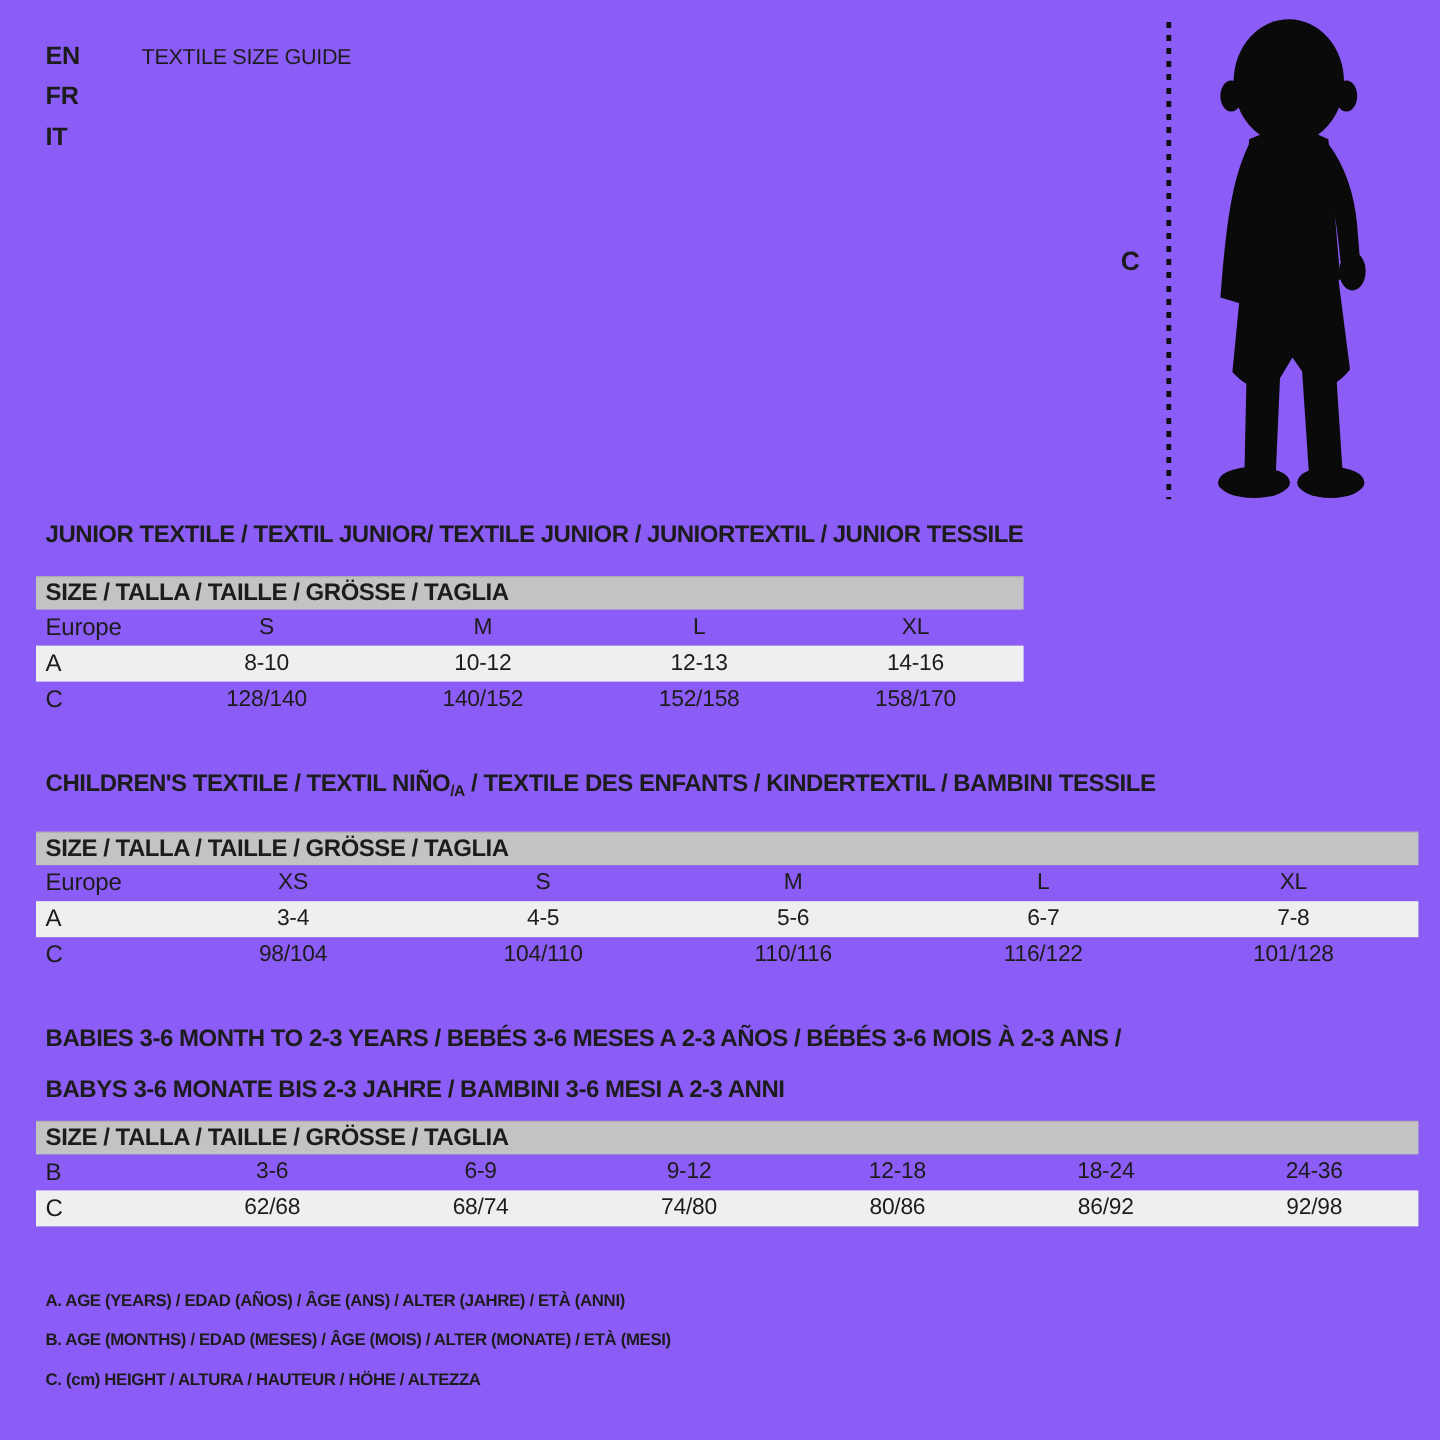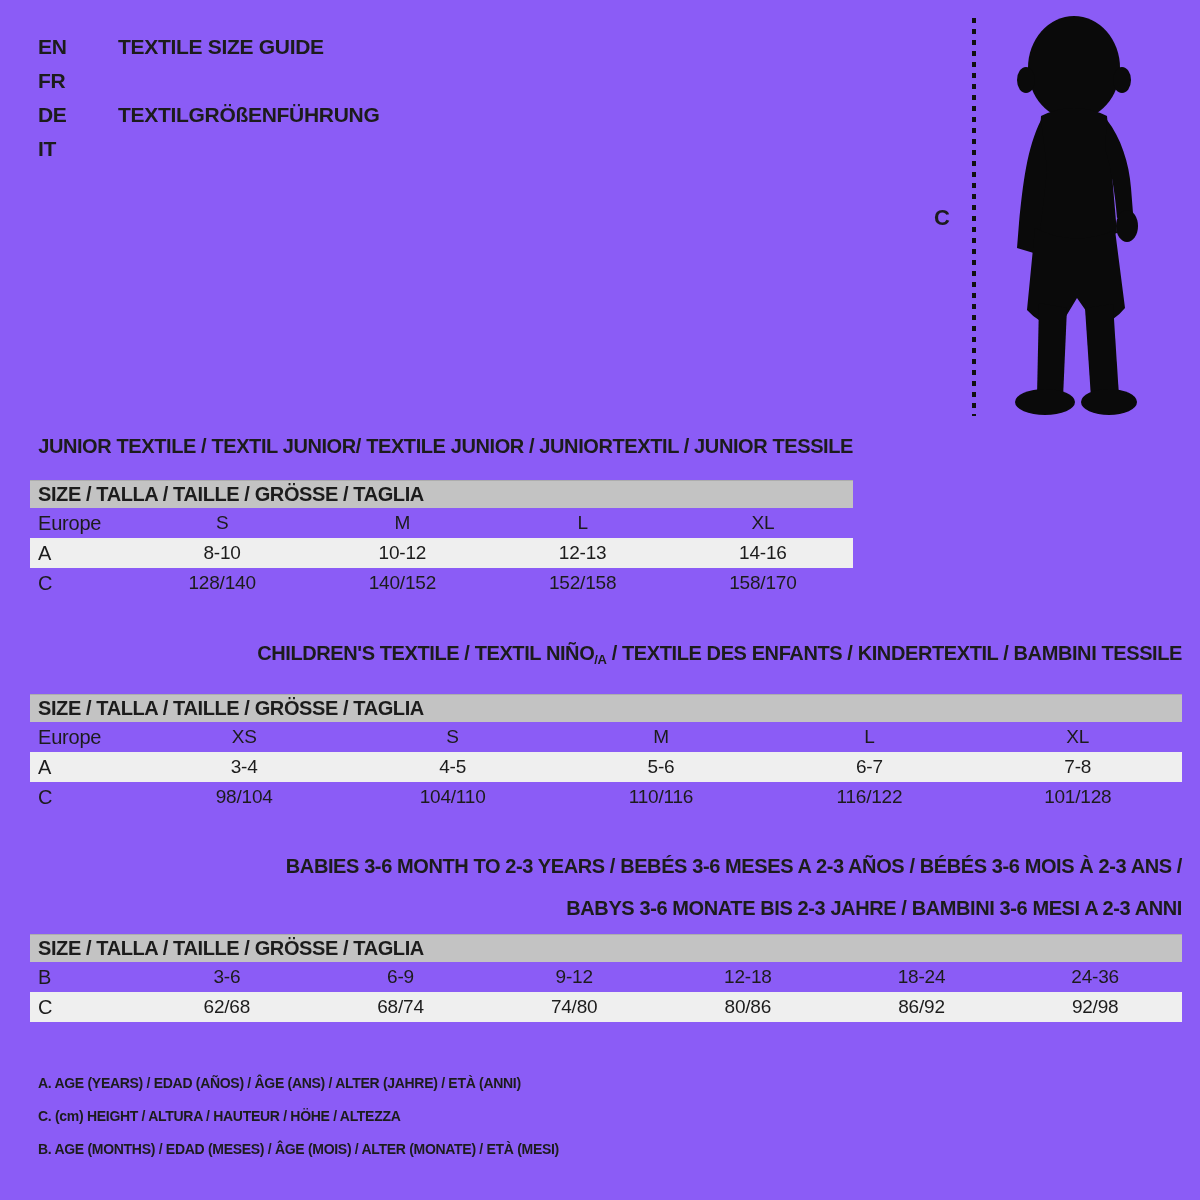--- a/index.html
+++ b/index.html
@@ -5,41 +5,41 @@
   html,body { margin:0; padding:0; background:#fff; }
   .page {
     position:relative; width:1200px; height:1200px; background:#8b5cf6;
     font-family:"Liberation Sans", sans-serif; color:#1c1c1c; overflow:hidden;padding-left:24px;
   }
 
   
   .lang-list { position:absolute; left:38px; top:30px; }
   .lang-row { display:flex; height:34px; align-items:center; }
   .lang-code { width:80px; font-weight:bold; font-size:21px; letter-spacing:-0.3px; }
-  .lang-label { font-weight:bold; font-size:21px; letter-spacing:-0.3px; white-space:nowrap; }
+  .lang-label { font-weight:normal; font-size:18px; letter-spacing:-0.3px; white-space:nowrap; }
 
   .figure { position:absolute; top:0; right:0; width:310px; height:432px; }
   .measure-c { position:absolute; left:20px; top:205px; font-weight:bold; font-size:22px; }
   .dash-line {
     position:absolute; left:58px; top:18px; width:4px; height:398px;
     background:repeating-linear-gradient(to bottom,#101010 0 5px,transparent 5px 11px);
   }
   .baby-svg { position:absolute; left:75px; top:8px; width:180px; height:412px; }
 
   
   .sec { position:absolute; left:30px; }
   #sec-junior   { top:435px; width:823px; }
   #sec-children { top:642px; width:1152px; }
   #sec-babies   { top:850px; width:1152px; }
 
   .sec-title {
     margin:0 0 23px 0; padding-left:8px; font-weight:bold; font-size:20px;
-    letter-spacing:-0.4px; line-height:22px; white-space:nowrap;text-align:right;
+    letter-spacing:-0.4px; line-height:22px; white-space:nowrap;
   }
-  #sec-babies .sec-title { line-height:33px; margin-bottom:9px;margin-left:12px; }
+  #sec-babies .sec-title { line-height:33px; margin-bottom:9px; }
   .subsup { font-size:13px; vertical-align:-4px; }
 
   .thead {
     height:28px; background:#c3c3c3; display:flex; align-items:center;
     padding-left:8px; font-weight:bold; font-size:20px; letter-spacing:-0.4px;
     box-shadow:0 1px 0 #adadad inset;
   }
   .trow { height:30px; display:grid; align-items:center; font-size:19px; letter-spacing:-0.2px; }
   .cols4 { grid-template-columns:102px repeat(4,1fr); }
   .cols5 { grid-template-columns:110px repeat(5,1fr); }
@@ -60,24 +60,20 @@
 
 <div class="page">
 
   <div class="lang-list">
     <div class="lang-row">
       <span class="lang-code">EN</span>
       <span class="lang-label">TEXTILE SIZE GUIDE</span>
     </div>
     <div class="lang-row">
       <span class="lang-code">FR</span>
-    </div>
-    <div class="lang-row">
-      <span class="lang-code">DE</span>
-      <span class="lang-label">TEXTILGRÖßENFÜHRUNG</span>
     </div>
     <div class="lang-row">
       <span class="lang-code">IT</span>
     </div>
   </div>
 
   <div class="figure">
     <span class="measure-c">C</span>
     <div class="dash-line"></div>
     <svg class="baby-svg" viewBox="0 0 180 412">
@@ -178,17 +174,17 @@
         <span class="tcell">74/80</span>
         <span class="tcell">80/86</span>
         <span class="tcell">86/92</span>
         <span class="tcell">92/98</span>
       </div>
     </div>
   </section>
 
   <div class="legend">
     <div class="legend-line">A. AGE (YEARS) / EDAD (AÑOS) / ÂGE (ANS) / ALTER (JAHRE) / ETÀ (ANNI)</div>
+    <div class="legend-line">B. AGE (MONTHS) / EDAD (MESES) / ÂGE (MOIS) / ALTER (MONATE) / ETÀ (MESI)</div>
     <div class="legend-line">C. (cm) HEIGHT / ALTURA / HAUTEUR / HÖHE / ALTEZZA</div>
-    <div class="legend-line">B. AGE (MONTHS) / EDAD (MESES) / ÂGE (MOIS) / ALTER (MONATE) / ETÀ (MESI)</div>
   </div>
 
 </div>
 
 </body></html>

